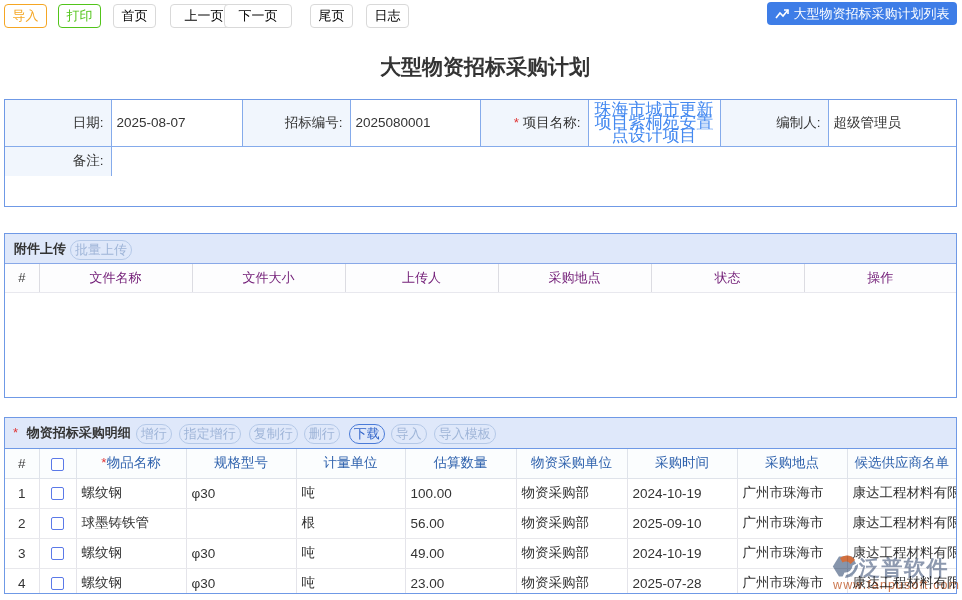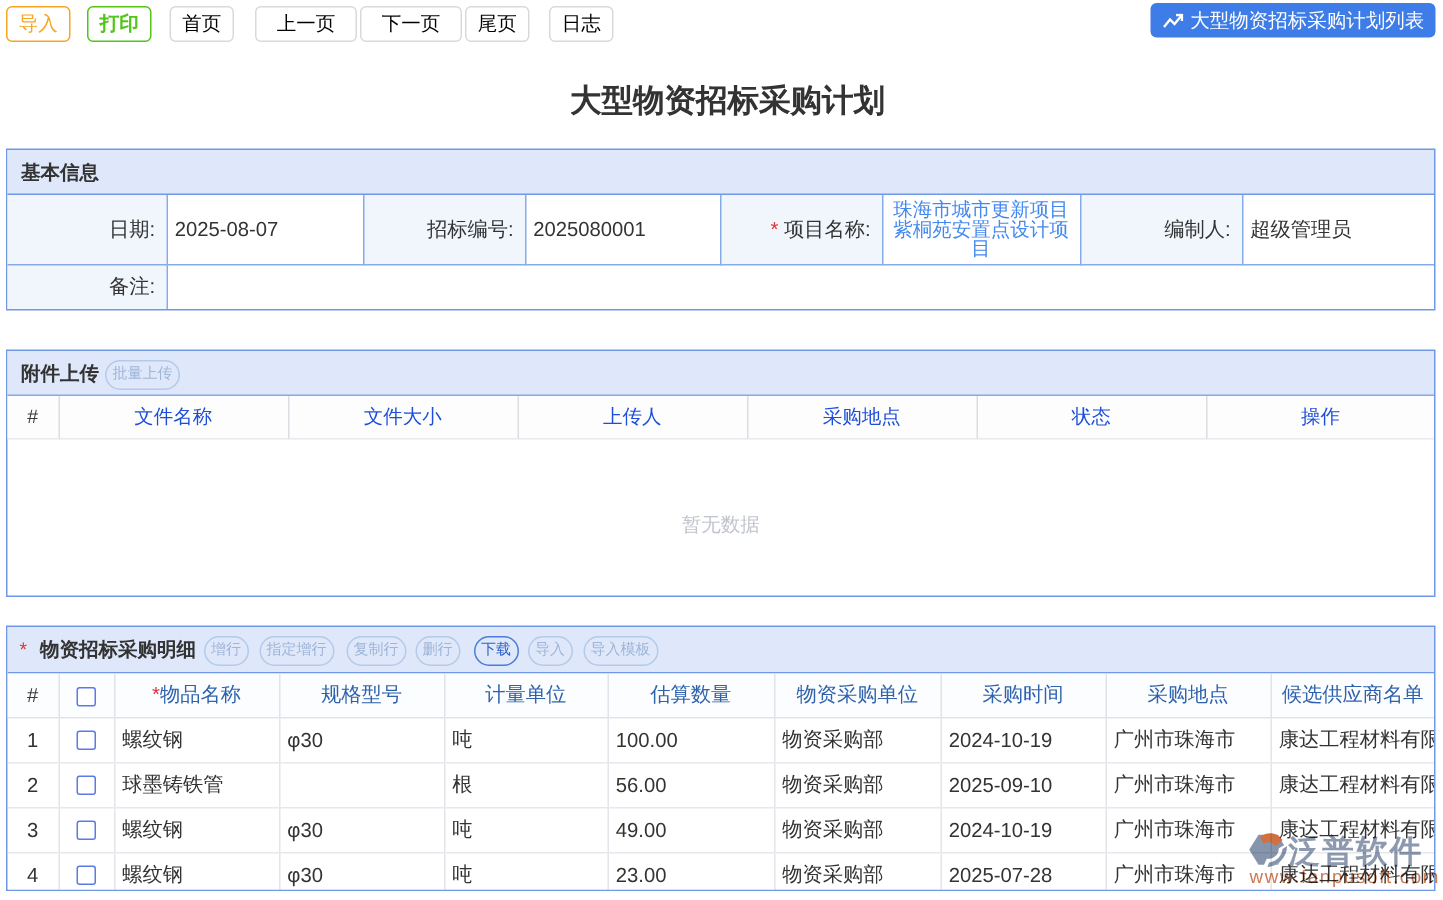--- a/index.html
+++ b/index.html
@@ -2,77 +2,76 @@
 <html><head>
 <meta charset="utf-8">
 <style>
 * { margin:0; padding:0; box-sizing:border-box; }
 html,body { width:962px; height:600px; font-family:"Liberation Sans",sans-serif; background:#fff; overflow:hidden; position:relative; }
 
 .btn { position:absolute; top:4px; height:24px; line-height:22px; font-size:13px; border-radius:4px; border:1px solid #d9d9d9; background:#fff; color:#000000; text-align:center; }
 .btn.b2 { width:43px; }
 .btn.b3 { width:68px; }
 .btn.orange { border-color:#f5a623; color:#f5a623; }
-.btn.green { border-color:#52c41a; color:#52c41a;font-weight:bold; }
+.btn.green { border-color:#52c41a; color:#52c41a; }
 .bluebtn { position:absolute; left:767px; top:2px; width:190px; height:23px; background:#3e7de7; border-radius:4px; color:#fff; font-size:13px; line-height:23px; text-align:center; }
 .bluebtn svg { vertical-align:-2px; margin-right:5px; }
 .title { position:absolute; left:0; top:53px; width:970px; text-align:center; font-size:21px; font-weight:bold; color:#333; }
 
 .sec { position:absolute; left:4px; width:953px; border:1px solid #6f99e6; }
 .sechd { height:30px; background:#dfe8fa; border-bottom:1px solid #6f99e6; line-height:29px; font-size:13px; font-weight:bold; color:#333; padding-left:9px; }
 .red { color:#e03636; font-weight:normal; }
 
 #s1 { top:99px; height:108px; }
 #s1 table { width:100%; border-collapse:collapse; table-layout:fixed; font-size:13.5px; color:#333; }
 #s1 td { border-right:1px solid #85abeb; border-bottom:1px solid #85abeb; padding:0; }
 #s1 td.lb { background:#f1f6fd; text-align:right; padding-right:7px; }
 #s1 td.vl { background:#fff; text-align:left; padding-left:5px; }
 #s1 tr td:last-child { border-right:none; }
 #s1 tr:last-child td { border-bottom:none; }
-.plink { color:#4489f0; font-size:13px; line-height:13px; text-align:center; display:block; padding:0 6px; }
-
-.pill { display:inline-block; height:20px; line-height:18px; border:1px solid #b5c9e8; color:#9fb5d8; border-radius:10px; font-size:10px; padding:0 4px; background:transparent; font-weight:normal; vertical-align:middle; }
+.plink { color:#4489f0; font-size:17px; line-height:13px; text-align:center; display:block; padding:0 6px; }
+
+.pill { display:inline-block; height:20px; line-height:18px; border:1px solid #b5c9e8; color:#9fb5d8; border-radius:10px; font-size:13px; padding:0 4px; background:transparent; font-weight:normal; vertical-align:middle; }
 .pill.on { border:1.5px solid #4a7bd8; color:#2f62c8; }
 
 #s2 { top:233px; height:165px; }
 #s2 .sechd { border-bottom:1px solid #88a8e8; }
 #s2 table { width:100%; border-collapse:collapse; table-layout:fixed; font-size:13px; }
-#s2 th { height:28px; font-weight:normal; color:#1d4ed8; border-right:1px solid #dcdce2; border-bottom:1px solid #e8e8ee; background:#fdfdfe; }
+#s2 th { height:28px; font-weight:normal; color:#701a75; border-right:1px solid #dcdce2; border-bottom:1px solid #e8e8ee; background:#fdfdfe; }
 #s2 th:last-child { border-right:none; } #s2 th:first-child, #s3 th:first-child { color:#3a3a3a; }
 .nodata { position:absolute; left:0; width:100%; top:107px; text-align:center; color:#c0c4cc; font-size:13px; }
 
 #s3 { top:417px; height:177px; overflow:hidden; }
 #s3 .sechd { padding-left:8px; height:31px; line-height:30px; } #s3 .sechd .red { margin-right:5px; }
 #s3 table { width:100%; border-collapse:collapse; table-layout:fixed; font-size:13.5px; color:#333; }
 #s3 th { height:29px; font-weight:normal; color:#2f62ad; background:#fbfdfe; border-right:1px solid #dfe3ea; border-bottom:1px solid #dfe3ea; }
 #s3 td { height:30px; border-right:1px solid #e4e4ea; border-bottom:1px solid #e8e8ec; background:#fff; padding-left:5px; white-space:nowrap; overflow:hidden; }
 #s3 th:last-child, #s3 td:last-child { border-right:none; }
 #s3 td.c { text-align:center; padding-left:0; }
 .cb { display:inline-block; width:13px; height:13px; border:1px solid #5b79e8; border-radius:2px; background:#fff; vertical-align:middle; }
 
 #wm { position:absolute; left:828px; top:550px; width:134px; height:45px; mix-blend-mode:multiply; }
 </style>
 </head>
 <body>
 <div class="btn b2 orange" style="left:4px;">导入</div>
 <div class="btn b2 green" style="left:58px;">打印</div>
 <div class="btn b2" style="left:113px;">首页</div>
 <div class="btn b3" style="left:170px;">上一页</div>
-<div class="btn b3" style="left:240px;">下一页</div>
+<div class="btn b3" style="left:224px;">下一页</div>
 <div class="btn b2" style="left:310px;">尾页</div>
 <div class="btn b2" style="left:366px;">日志</div>
 <div class="bluebtn"><svg width="14" height="11" viewBox="0 0 14 11">
       <polyline points="1,9 5,4 8,7 13,1" fill="none" stroke="#fff" stroke-width="1.6"></polyline>
       <polyline points="9,1 13,1 13,5" fill="none" stroke="#fff" stroke-width="1.6"></polyline>
     </svg>大型物资招标采购计划列表</div>
 
 <div class="title">大型物资招标采购计划</div>
 
 <div class="sec" id="s1">
-  <div class="sechd">基本信息</div>
   <table>
     <colgroup>
         <col style="width:106px">
         <col style="width:131px">
         <col style="width:108px">
         <col style="width:130px">
         <col style="width:108px">
         <col style="width:132px">
         <col style="width:108px">
         <col>
@@ -115,21 +114,20 @@
           <th>#</th>
           <th>文件名称</th>
           <th>文件大小</th>
           <th>上传人</th>
           <th>采购地点</th>
           <th>状态</th>
           <th>操作</th>
         </tr>
   </tbody>
     </table>
-  <div class="nodata">暂无数据</div>
 </div>
 
 <div class="sec" id="s3">
   <div class="sechd"><span class="red">*</span> 物资招标采购明细<span class="pill" style="margin-left:5px;">增行</span><span class="pill" style="margin-left:7px;">指定增行</span><span class="pill" style="margin-left:8px;">复制行</span><span class="pill" style="margin-left:6px;">删行</span><span class="pill on" style="margin-left:9px;">下载</span><span class="pill" style="margin-left:6px;">导入</span><span class="pill" style="margin-left:7px;">导入模板</span></div>
   <table>
     <colgroup>
         <col style="width:34px">
         <col style="width:37px">
         <col style="width:110px">
         <col style="width:110px">

